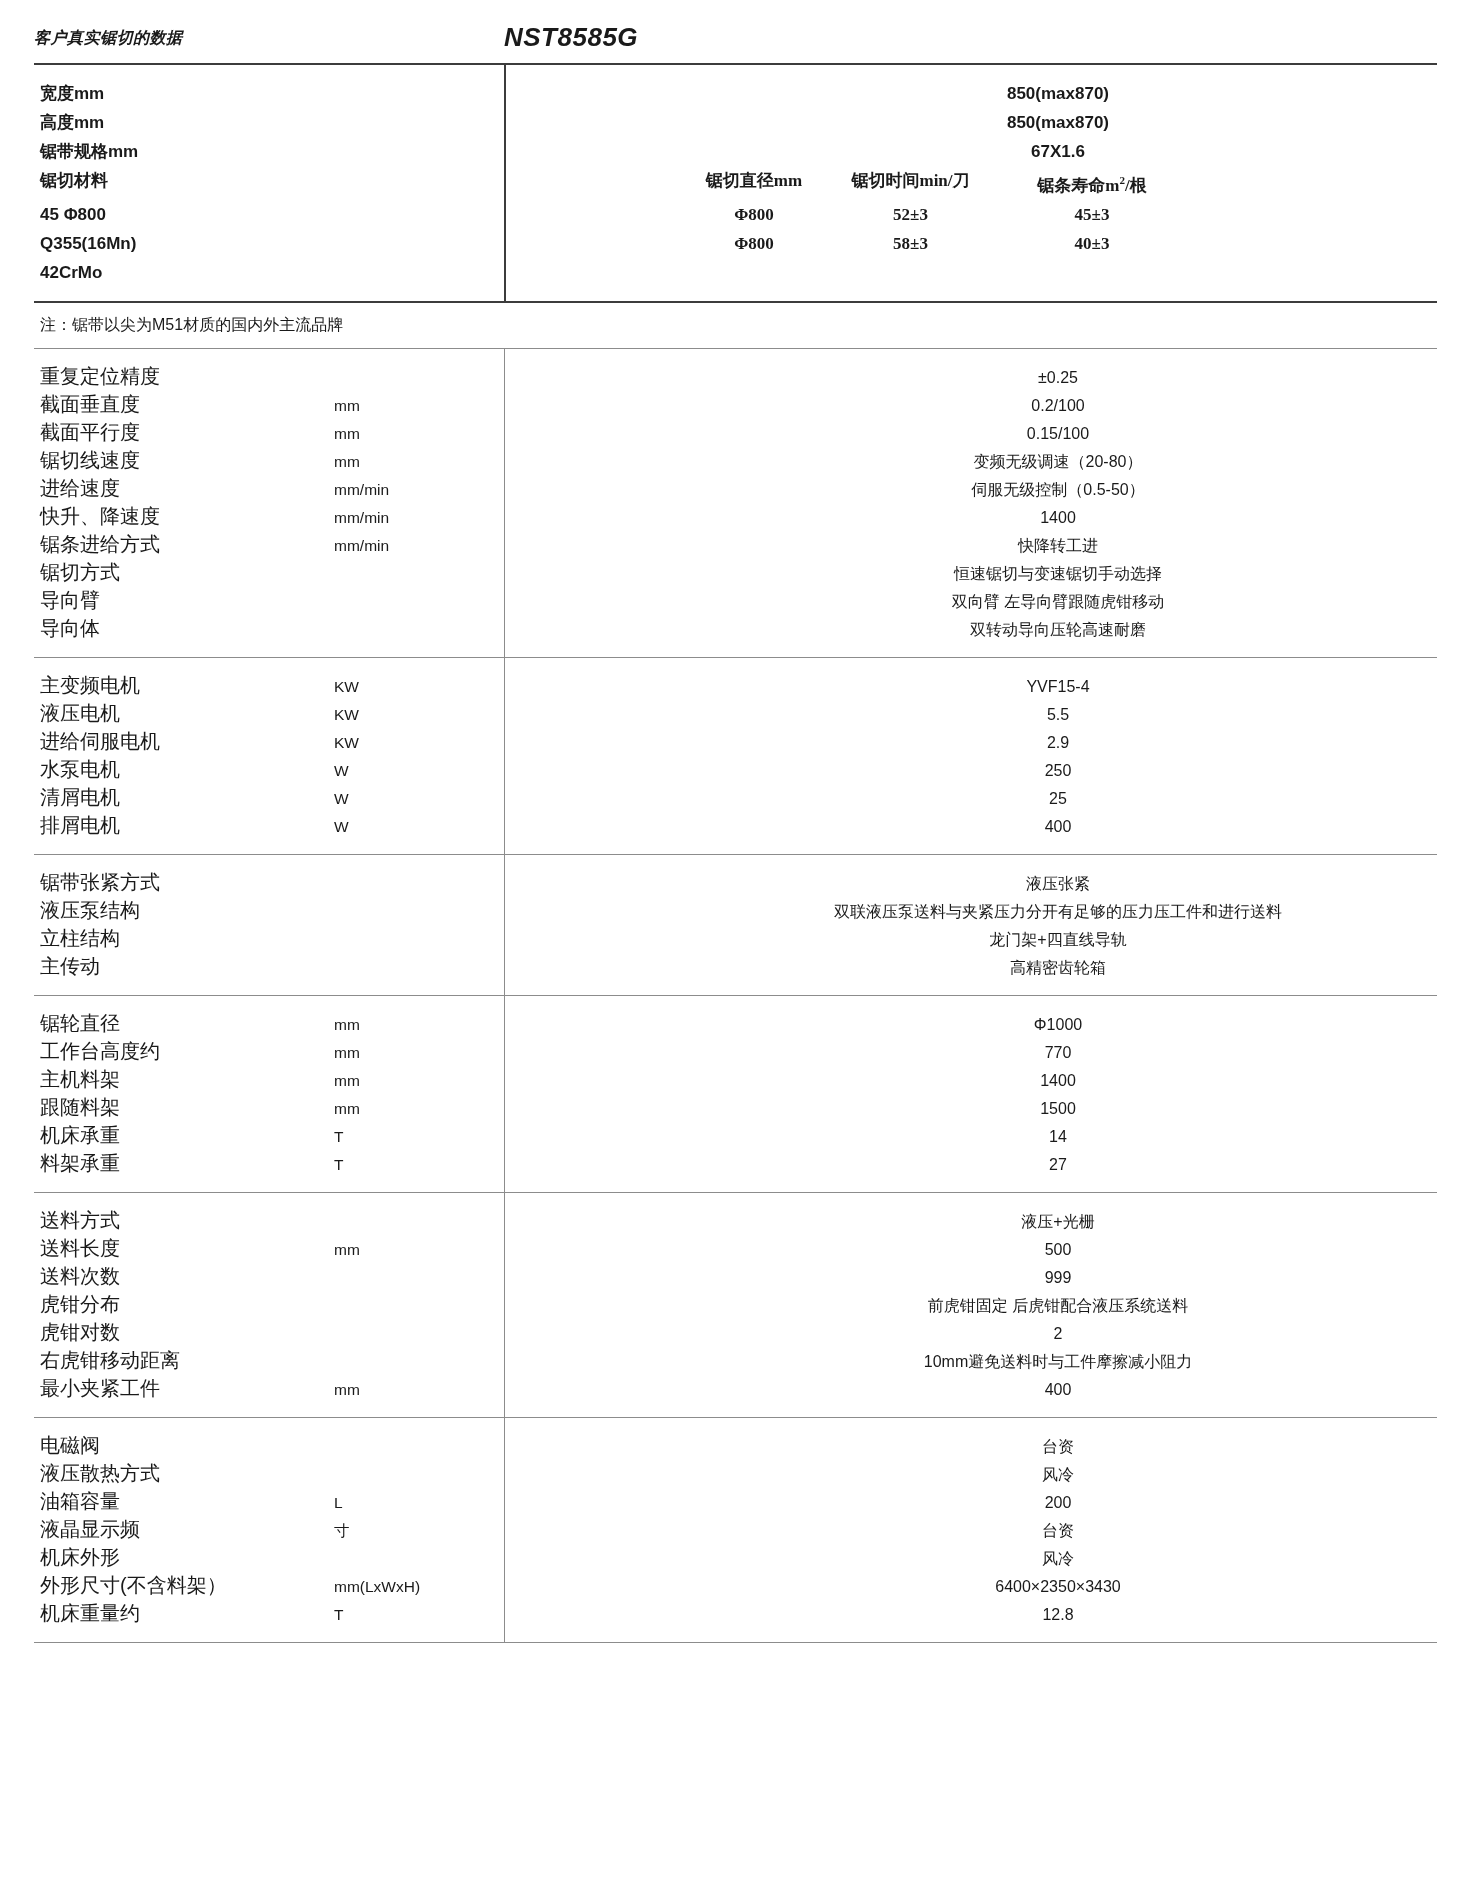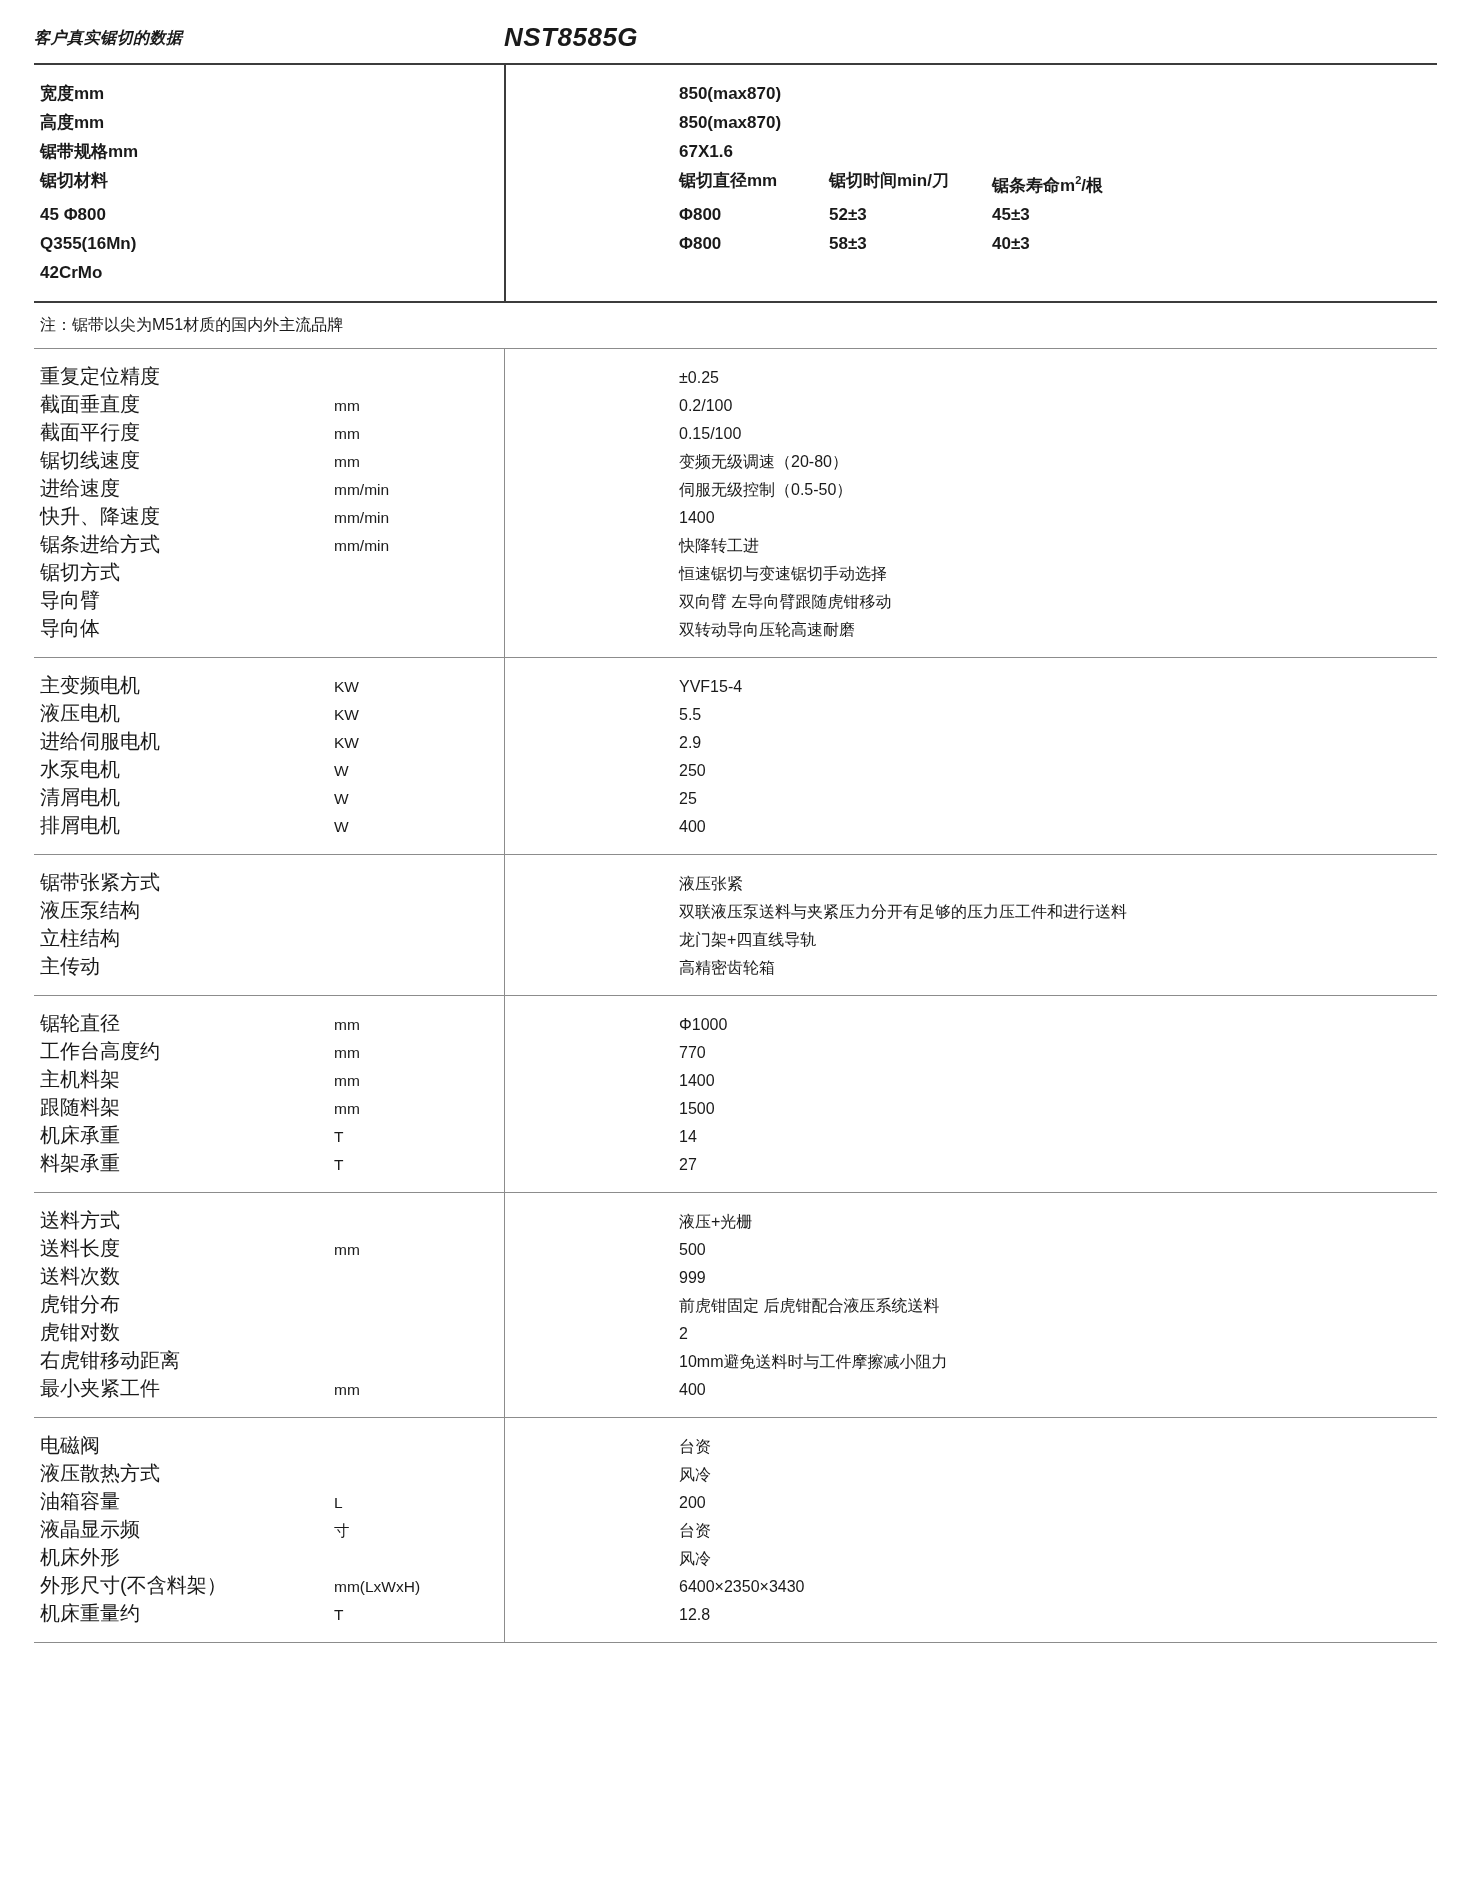--- a/index.html
+++ b/index.html
@@ -81,34 +81,36 @@
   .c-unit {
     width: 164px;
     box-sizing: border-box;
     font-size: 15.5px;
   }
   .c-value {
     flex: 1;
     padding-left: 181px;
     box-sizing: border-box;
     font-size: 16px;
+    text-align: center;
   }
 
   
   .bold-block .c-label,
   .bold-block .c-value {
     font-weight: bold;
     font-size: 17px;
   }
   .bold-block .row {
     line-height: 29px;
     min-height: 29px;
   }
   .sawtable {
     display: flex;
+    font-family: Liberation Serif, serif;
   }
   .sawtable .col1 { width: 150px; }
   .sawtable .col2 { width: 163px; }
   .sawtable .col3 { width: 200px; }
 
   
   .note {
     padding: 12px 0 12px 6px;
     font-size: 16px;
     border-bottom: 1.5px solid #8c8c8c;

